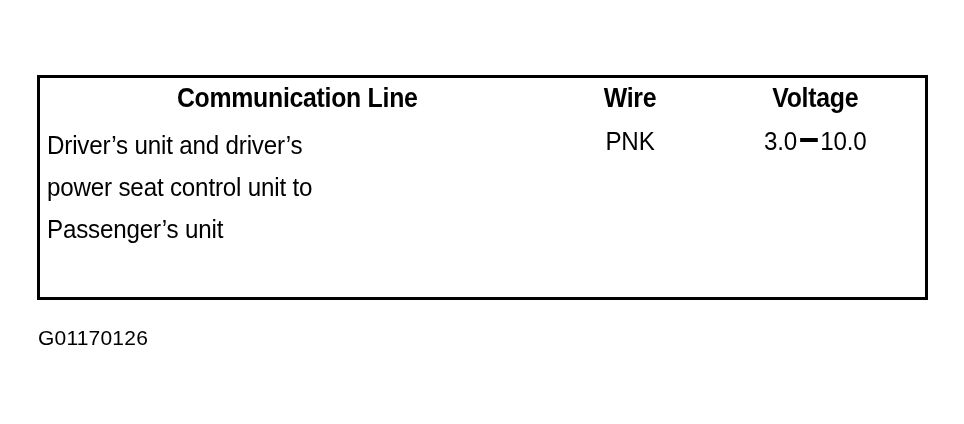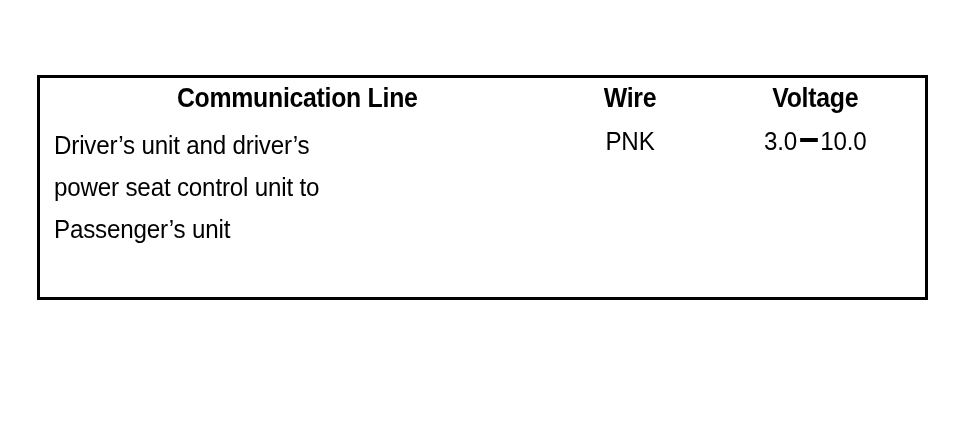--- a/index.html
+++ b/index.html
@@ -94,21 +94,21 @@
   }
   .body-text.center {
     text-align: center;
     transform: scaleX(0.93);
     transform-origin: center center;
   }
 
   .cell-pad-top { padding-top: 2px; }
 
   .multiline {
-    padding-left: 14px;
+    padding-left: 7px;
     padding-top: 3px;
   }
   .multiline .ln {
     display: block;
     font-weight: 400;
     font-size: 26px;
     line-height: 42px;
     letter-spacing: -0.2px;
     white-space: nowrap;
     transform: scaleX(0.93);
@@ -185,14 +185,15 @@
             <span class="volt">
               <span>3.0</span><span class="dash"></span><span>10.0</span>
             </span>
           </span>
         </td>
       </tr>
 
     </tbody>
   </table>
 
+  <div class="caption">G01170126</div>
 
 </div>
 
 </body></html>

